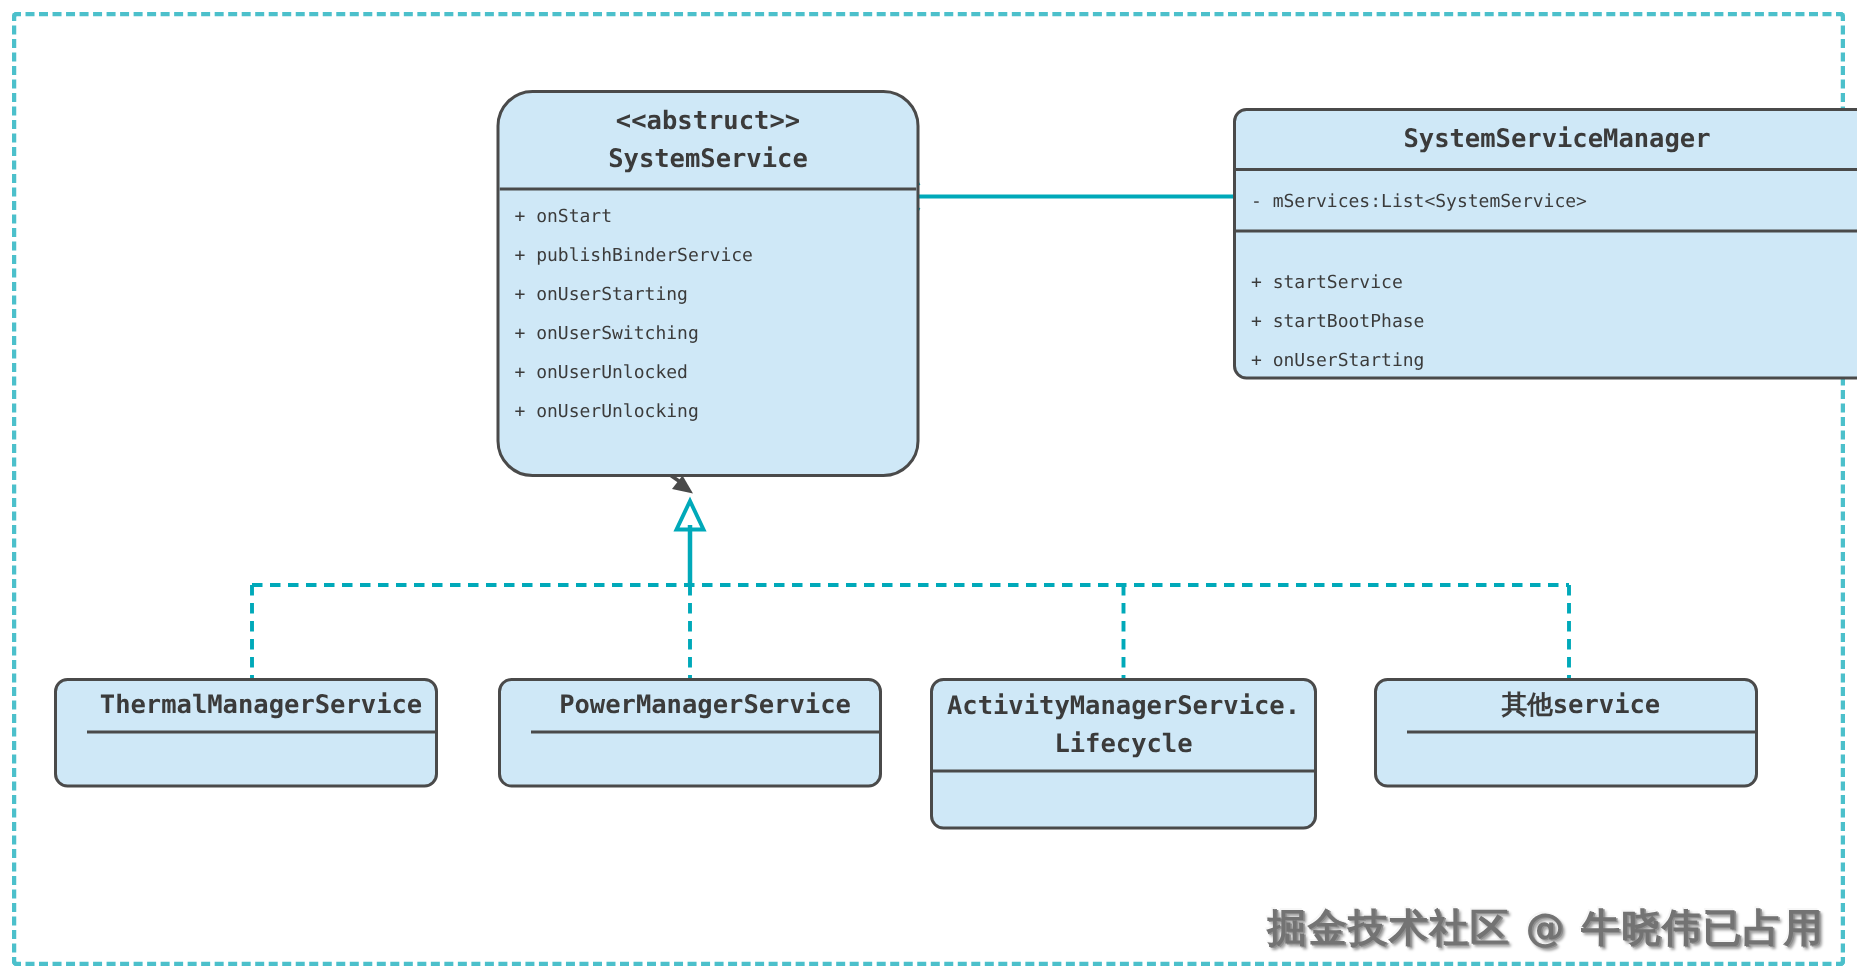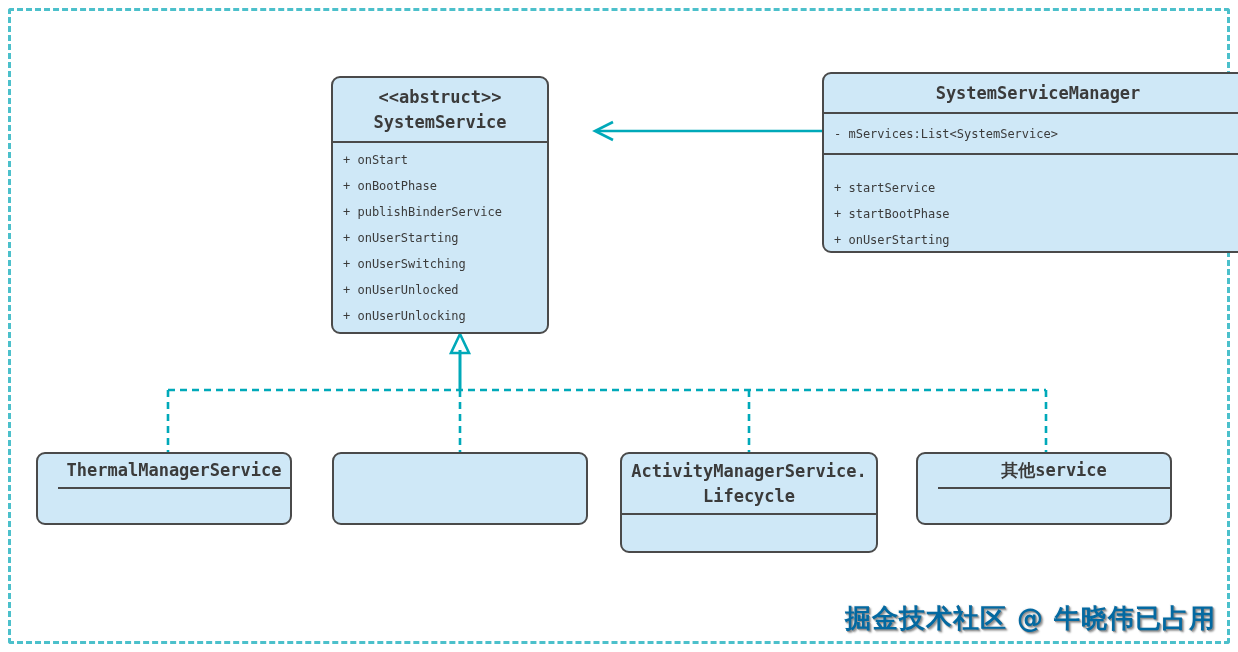--- a/index.html
+++ b/index.html
@@ -26,38 +26,38 @@
   }
   .uml-title{
     display:flex;flex-direction:column;justify-content:center;align-items:center;
     font-weight:bold;font-size:17px;line-height:25px;text-align:center;
     border-bottom:2px solid var(--box-border);white-space:pre-line;
   }
   .uml-section{padding:4px 10px;}
   .uml-row{font-size:12px;line-height:26px;white-space:pre;}
   .attr-section{border-bottom:2px solid var(--box-border);display:flex;align-items:center;padding:0 10px;}
   
-  #box-systemservice{left:331px;top:76px;width:218px;height:258px;}
+  #box-systemservice{left:331px;top:60px;width:282px;height:258px;border-radius:24px;}
   #box-systemservice .uml-title{height:63px;}
   #box-ssm{left:822px;top:72px;width:432px;height:181px;}
   #box-ssm .uml-title{height:38px;}
   #box-ssm .attr-section{height:39px;}
   #box-ssm .uml-section{padding-top:20px;}
   .sub-box{height:73px;padding-left:20px;}
   .sub-box .uml-title{height:33px;}
   #box-thermal{left:36px;top:452px;width:256px;}
   #box-power{left:332px;top:452px;width:256px;}
   #box-activity{left:620px;top:452px;width:258px;height:101px;}
   #box-activity .uml-title{height:59px;justify-content:center;}
   #box-other{left:916px;top:452px;width:256px;}
   .watermark{
     position:absolute;right:22px;top:601px;
     font-family:"DejaVu Sans","Liberation Sans",sans-serif;
     font-weight:bold;font-size:26px;letter-spacing:1px;
-    color:#0369a1;
+    color:#737373;
     text-shadow:1px 1px 0 #8f8f8f,2px 2px 2px #9c9c9c,-1px -1px 0 #f7f7f7;
     user-select:none;
   }
 </style>
 </head>
 <body>
 
 <div class="canvas">
 
   <div class="frame"></div>
@@ -86,21 +86,20 @@
     </g>
   </svg>
 
   <div class="uml-box" id="box-systemservice">
     <div class="uml-title">
       <span>&lt;&lt;abstruct&gt;&gt;</span>
       <span>SystemService</span>
     </div>
     <div class="uml-section">
       <div class="uml-row">+ onStart</div>
-      <div class="uml-row">+ onBootPhase</div>
       <div class="uml-row">+ publishBinderService</div>
       <div class="uml-row">+ onUserStarting</div>
       <div class="uml-row">+ onUserSwitching</div>
       <div class="uml-row">+ onUserUnlocked</div>
       <div class="uml-row">+ onUserUnlocking</div>
     </div>
   </div>
 
   <div class="uml-box" id="box-ssm">
     <div class="uml-title">
@@ -117,20 +116,23 @@
   </div>
 
   <div class="uml-box sub-box" id="box-thermal">
     <div class="uml-title">
       <span>ThermalManagerService</span>
     </div>
     <div class="uml-section"></div>
   </div>
 
   <div class="uml-box sub-box" id="box-power">
+    <div class="uml-title">
+      <span>PowerManagerService</span>
+    </div>
     <div class="uml-section"></div>
   </div>
 
   <div class="uml-box" id="box-activity">
     <div class="uml-title">
       <span>ActivityManagerService.
 Lifecycle</span>
     </div>
     <div class="uml-section"></div>
   </div>

